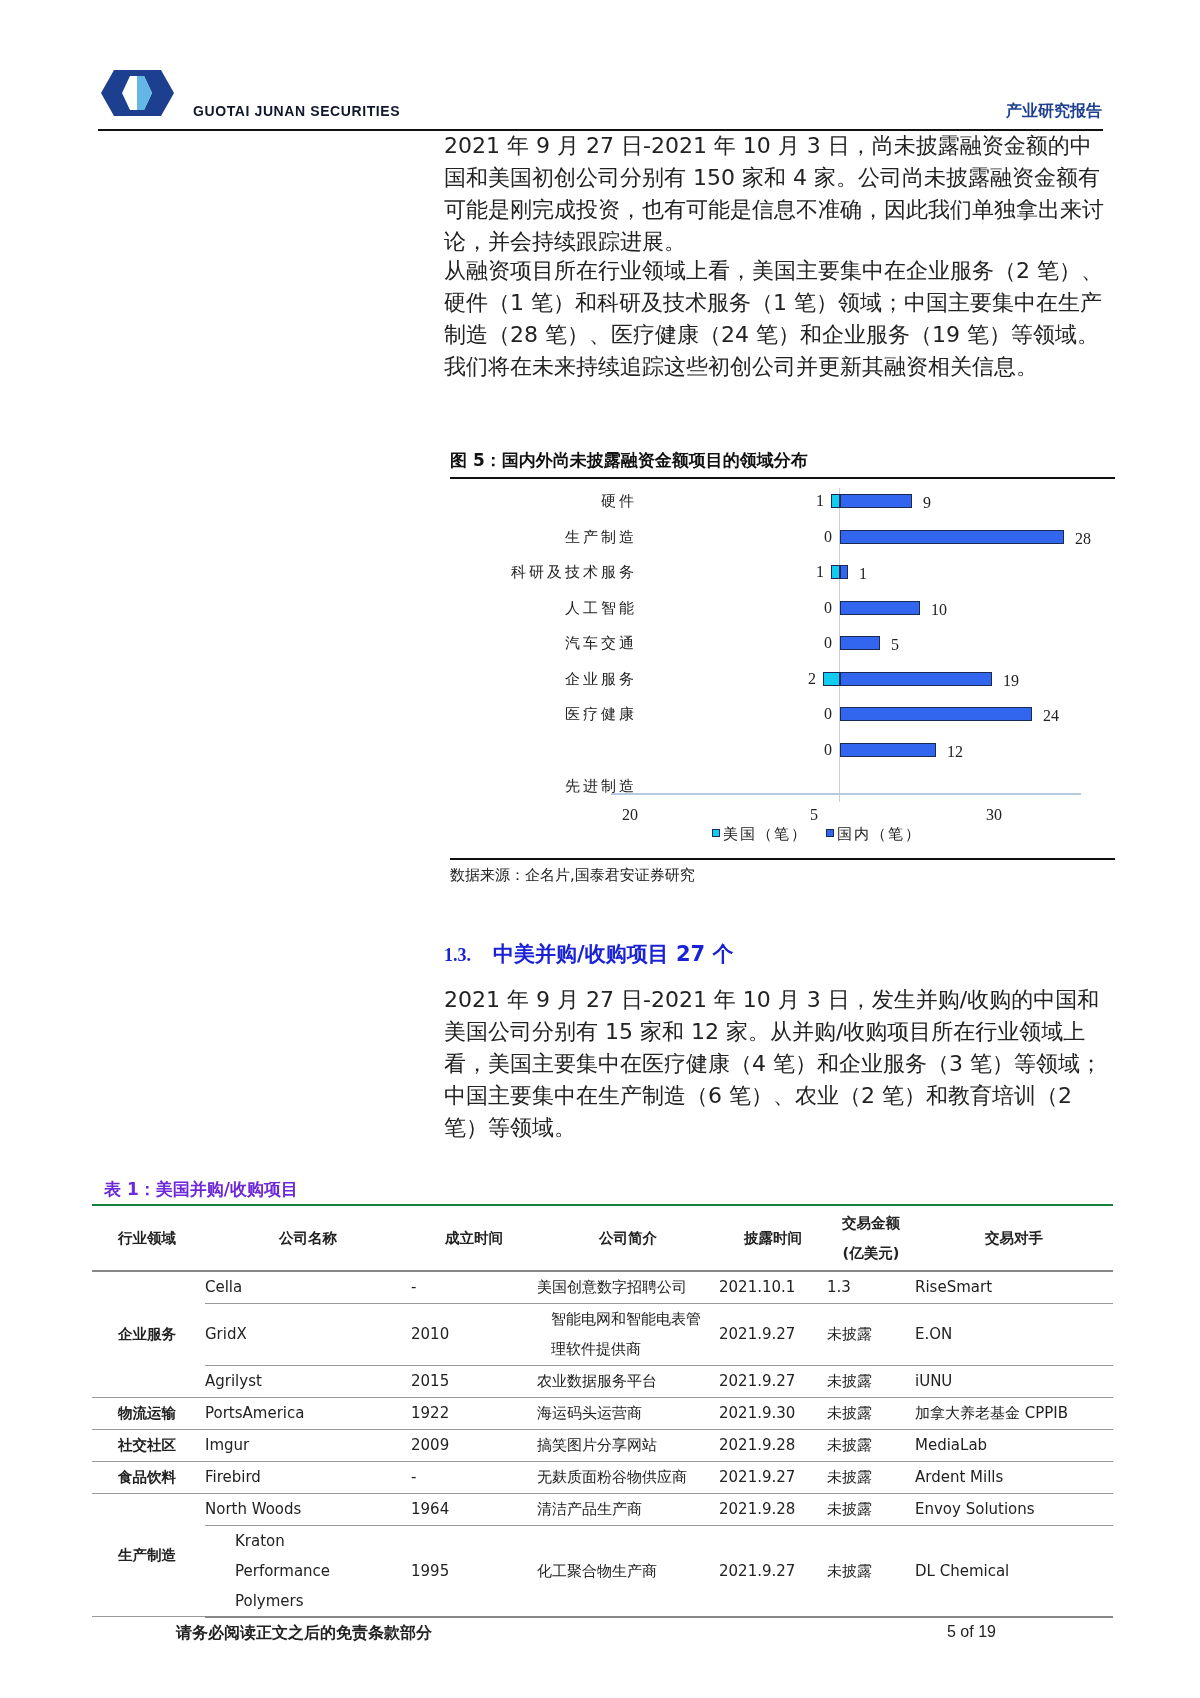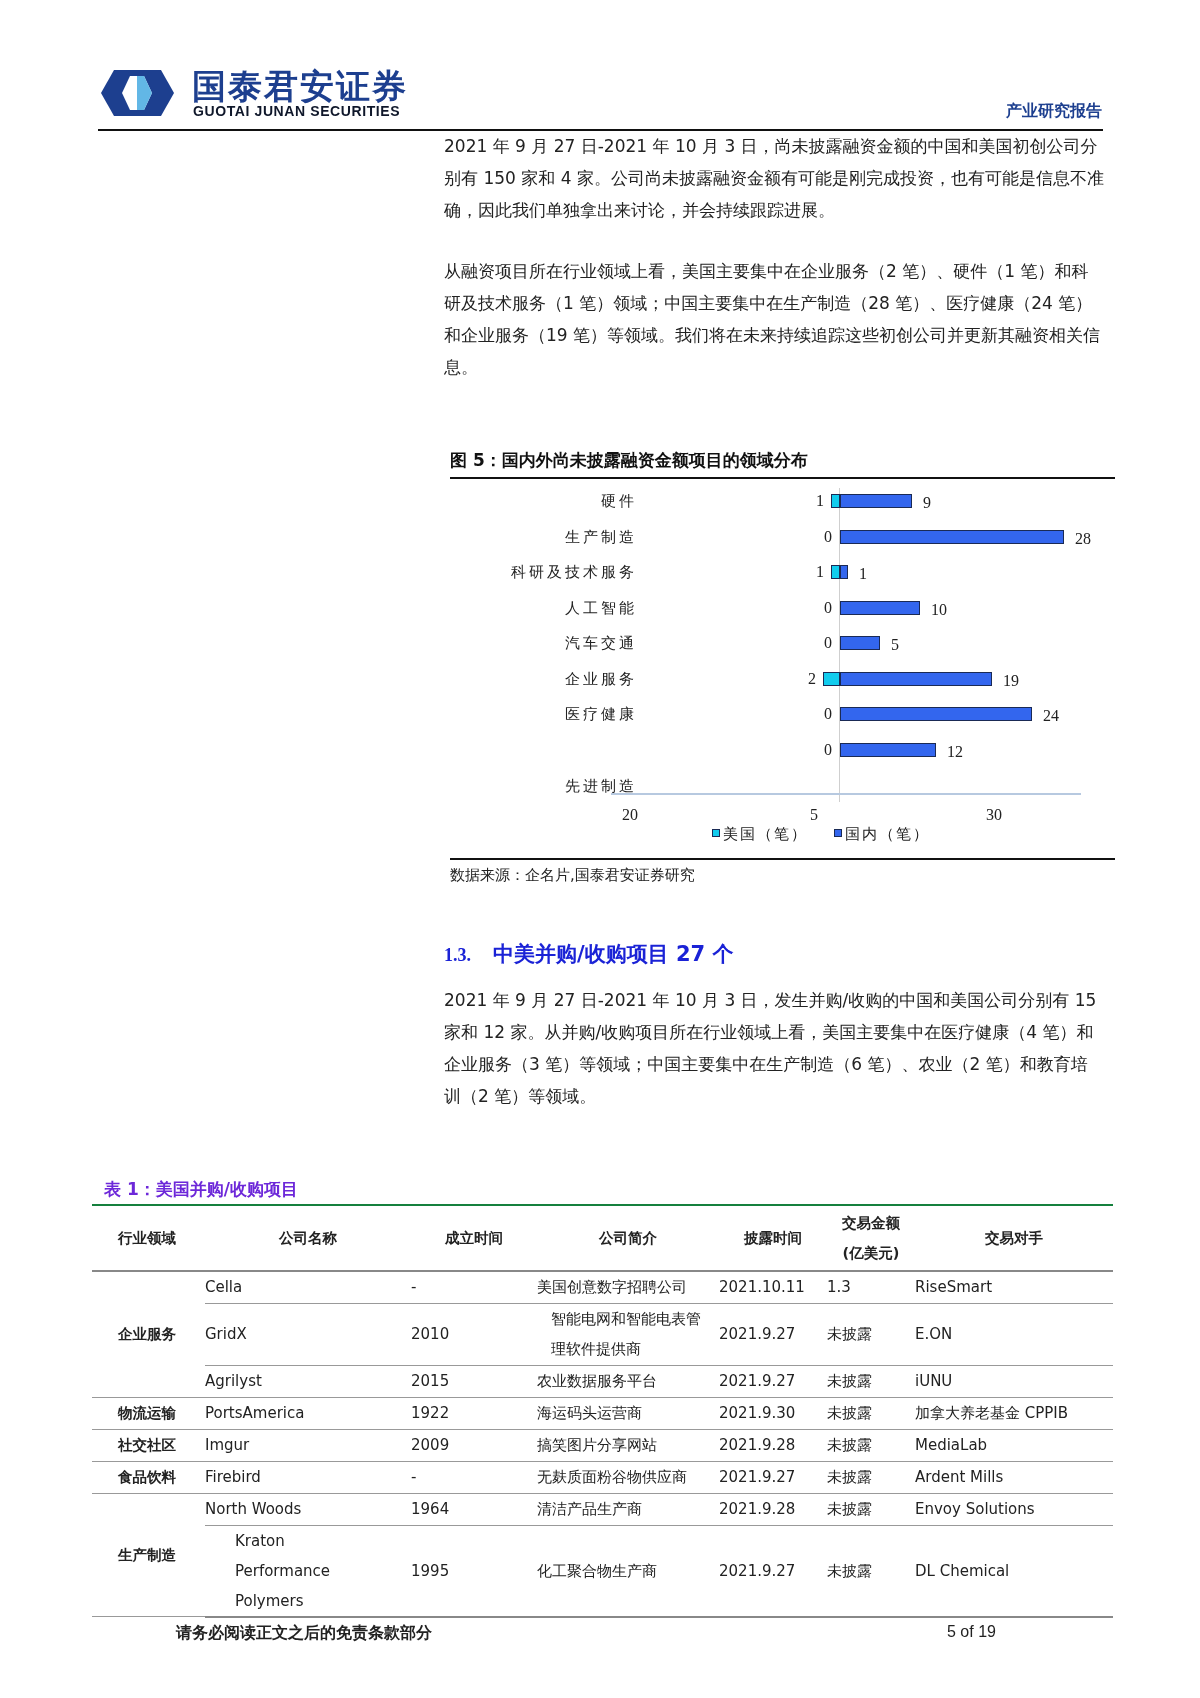--- a/index.html
+++ b/index.html
@@ -8,41 +8,41 @@
 
   
   .header { position: absolute; left: 0; top: 0; width: 1200px; height: 135px; }
   .logo { position: absolute; left: 100px; top: 68px; width: 75px; height: 50px; }
   .brand-cn { position: absolute; left: 192px; top: 66px; font-size: 34px; font-weight: bold; color: #1d3f8f; letter-spacing: 2px; line-height: 40px; }
   .brand-en { position: absolute; left: 193px; top: 104px; font-size: 14px; font-weight: bold; color: #0f172a; letter-spacing: 0.6px; line-height: 14px; font-family: "Liberation Sans", sans-serif; }
   .report-type { position: absolute; right: 98px; top: 101px; font-size: 16px; font-weight: bold; color: #1d3f8f; }
   .header-rule { position: absolute; left: 98px; top: 129px; width: 1005px; height: 2px; background: #111; }
 
   
-  .para { position: absolute; left: 444px; width: 660px; font-size: 17px; line-height: 32px; color: #222; }
+  .para { position: absolute; left: 444px; width: 660px; font-size: 22px; line-height: 32px; color: #222; }
   .p1 { top: 130px; }
   .p2 { top: 255px; }
   .p3 { top: 984px; }
 
   
   .fig-title { position: absolute; left: 450px; top: 449px; font-size: 17px; font-weight: bold; color: #111; }
   .fig-rule-top { position: absolute; left: 450px; top: 477px; width: 665px; height: 2px; background: #111; }
   .fig-rule-bottom { position: absolute; left: 450px; top: 858px; width: 665px; height: 2px; background: #111; }
   .fig-source { position: absolute; left: 450px; top: 866px; font-size: 15px; color: #222; }
 
   .chart { position: absolute; left: 450px; top: 480px; width: 665px; height: 375px; }
   .chart .zero-line { position: absolute; left: 389px; top: 8px; width: 1px; height: 314px; background: #cfcfcf; }
   .chart .axis-line { position: absolute; left: 161px; top: 313px; width: 470px; height: 2px; background: #b7c9e0; }
   .cat { position: absolute; right: 478px; font-family: "DejaVu Serif", serif; font-size: 15px; color: #222; letter-spacing: 3px; height: 20px; line-height: 20px; white-space: nowrap; }
   .bar { position: absolute; height: 14px; border: 1.5px solid #1a2a55; }
   .bar.cn { background: #3366ee; }
   .bar.us { background: #11ccee; }
   .val { position: absolute; font-family: "Liberation Serif", serif; font-size: 16px; color: #222; height: 20px; line-height: 20px; }
   .tick { position: absolute; top: 326px; font-family: "Liberation Serif", serif; font-size: 16px; color: #222; }
-  .legend { position: absolute; left: 262px; top: 345px; font-family: "DejaVu Serif", serif; font-size: 15px; color: #222; display: flex; gap: 26px; letter-spacing: 2px; }
+  .legend { position: absolute; left: 262px; top: 345px; font-family: "DejaVu Serif", serif; font-size: 15px; color: #222; display: flex; gap: 18px; letter-spacing: 2px; }
   .legend .sw { display: inline-block; width: 8px; height: 8px; border: 1px solid #1a2a55; margin-right: 3px; vertical-align: 2px; }
 
   
   .section { position: absolute; left: 444px; top: 940px; color: #1a22d6; font-weight: bold; }
   .section .num { font-family: "Liberation Serif", serif; font-size: 18px; margin-right: 22px; }
   .section .title { font-size: 21px; }
 
   
   .table-title { position: absolute; left: 104px; top: 1178px; font-size: 17px; font-weight: bold; color: #6d28d9; }
   table.deals { position: absolute; left: 92px; top: 1204px; width: 1021px; border-collapse: collapse; font-size: 15px; color: #222; }
@@ -58,21 +58,20 @@
 </style>
 </head>
 <body>
 
 <div class="header">
   <svg class="logo" viewBox="0 0 75 50">
     <polygon points="14,2 61,2 74,25 61,48 14,48 1,25" fill="#1d3f8f"></polygon>
     <polygon points="30,8 44,8 52,25 44,42 30,42 22,25" fill="#ffffff"></polygon>
     <polygon points="37,8 44,8 52,25 44,42 37,42" fill="#62b7e6"></polygon>
   </svg>
-  <div class="brand-cn">国泰君安证券</div>
   <div class="brand-en">GUOTAI JUNAN SECURITIES</div>
   <div class="report-type">产业研究报告</div>
   <div class="header-rule"></div>
 </div>
 
 <p class="para p1">2021 年 9 月 27 日-2021 年 10 月 3 日，尚未披露融资金额的中国和美国初创公司分别有 150 家和 4 家。公司尚未披露融资金额有可能是刚完成投资，也有可能是信息不准确，因此我们单独拿出来讨论，并会持续跟踪进展。</p>
 <p class="para p2">从融资项目所在行业领域上看，美国主要集中在企业服务（2 笔）、硬件（1 笔）和科研及技术服务（1 笔）领域；中国主要集中在生产制造（28 笔）、医疗健康（24 笔）和企业服务（19 笔）等领域。我们将在未来持续追踪这些初创公司并更新其融资相关信息。</p>
 
 <div class="fig-title">图 5：国内外尚未披露融资金额项目的领域分布</div>
 <div class="fig-rule-top"></div>
@@ -155,21 +154,21 @@
       <th><span>交易金额</span><br><span>(亿美元)</span></th>
       <th>交易对手</th>
     </tr>
   </thead>
   <tbody id="table-body">
       <tr>
         <td class="group" rowspan="3">企业服务</td>
         <td>Cella</td>
         <td>-</td>
         <td>美国创意数字招聘公司</td>
-        <td>2021.10.11</td>
+        <td>2021.10.1</td>
         <td>1.3</td>
         <td>RiseSmart</td>
       </tr>
       <tr>
         <td class="two">GridX</td>
         <td class="two">2010</td>
         <td class="two" style="padding: 0px 14px;">智能电网和智能电表管理软件提供商</td>
         <td class="two">2021.9.27</td>
         <td class="two">未披露</td>
         <td class="two">E.ON</td>

